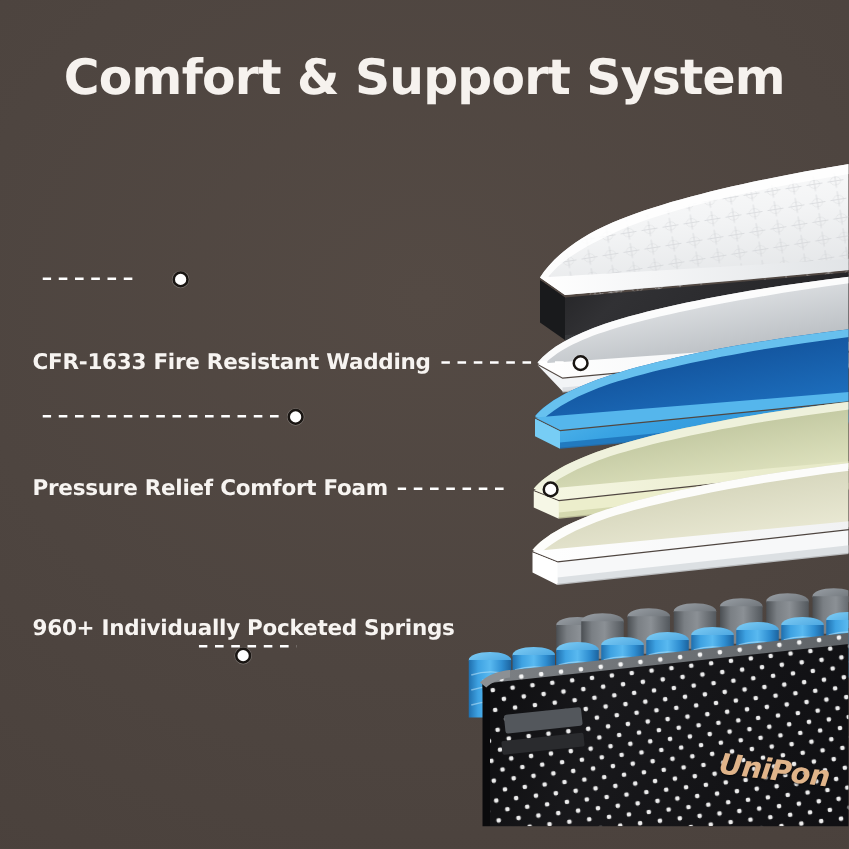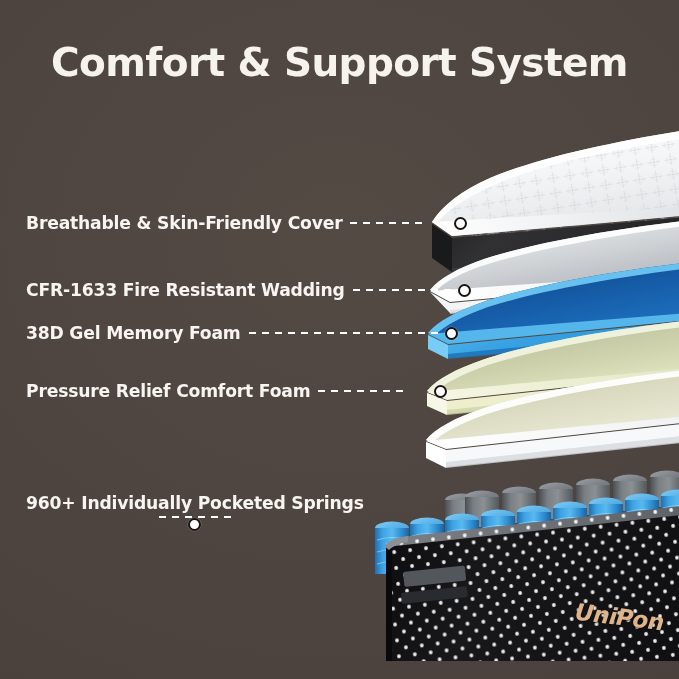--- a/index.html
+++ b/index.html
@@ -379,33 +379,31 @@
 
         <rect x="403" y="572" width="62" height="15" rx="2" fill="#53575c" transform="rotate(-6 403 572)"></rect>
         <rect x="401" y="593" width="66" height="11" rx="1.5" fill="#2a2b2e" transform="rotate(-6 401 593)"></rect>
 
         <path d="M384,546 C390,540 398,537 408,536 L408,542 C400,543 393,546 389,550 Z" fill="#8c9094"></path>
       </g>
     </svg>
   </div>
 
   <div class="callout" style="left:26px; top:210px;">
-    <span class="callout-label">Breathable &amp; Skin-Friendly Cover</span>
     <span class="leader" style="width:76px;"></span>
     <span class="marker" style="margin-left:26px;"></span>
   </div>
 
   <div class="callout" style="left:26px; top:277px;justify-content:space-between;">
     <span class="callout-label">CFR-1633 Fire Resistant Wadding</span>
     <span class="leader" style="width:103px;"></span>
     <span class="marker"></span>
   </div>
 
   <div class="callout" style="left:26px; top:320px;">
-    <span class="callout-label">38D Gel Memory Foam</span>
     <span class="leader" style="width:194px;"></span>
     <span class="marker"></span>
   </div>
 
   <div class="callout" style="left:26px; top:378px;">
     <span class="callout-label">Pressure Relief Comfort Foam</span>
     <span class="leader" style="width:90px;"></span>
     <span class="marker" style="margin-left:24px;"></span>
   </div>
 

